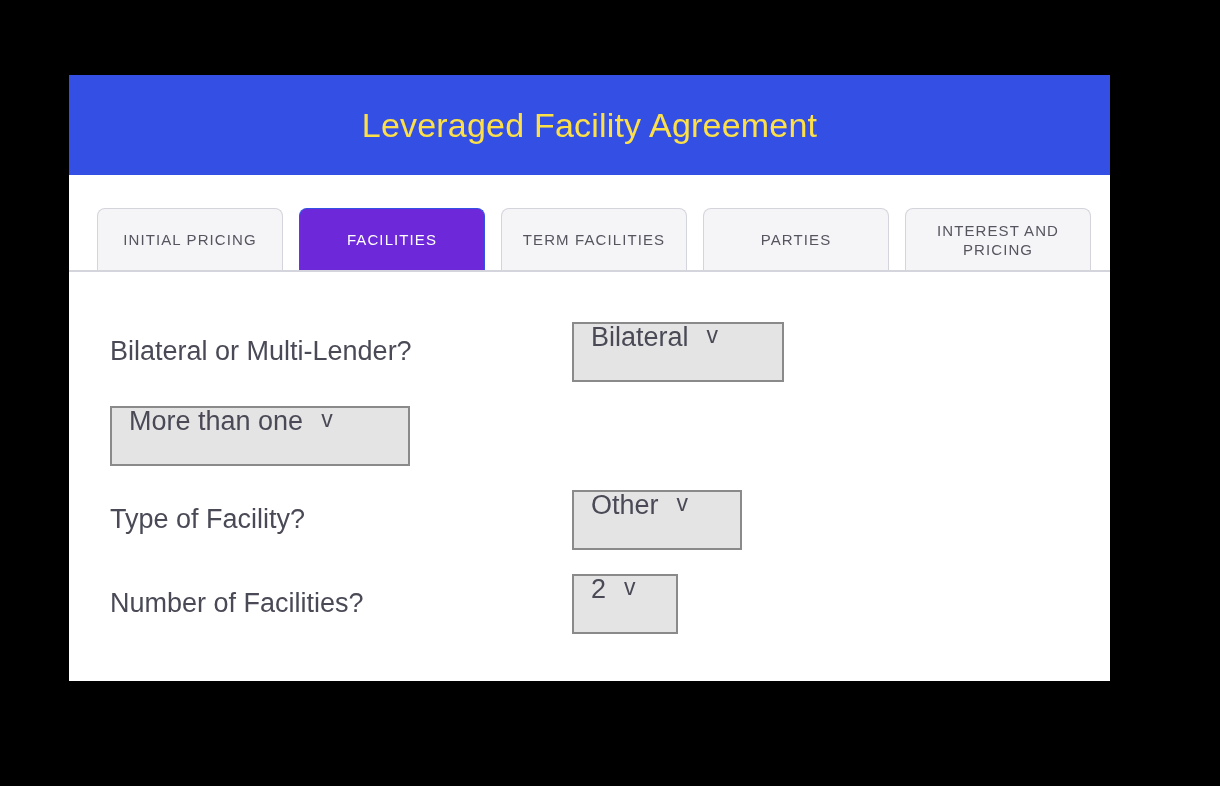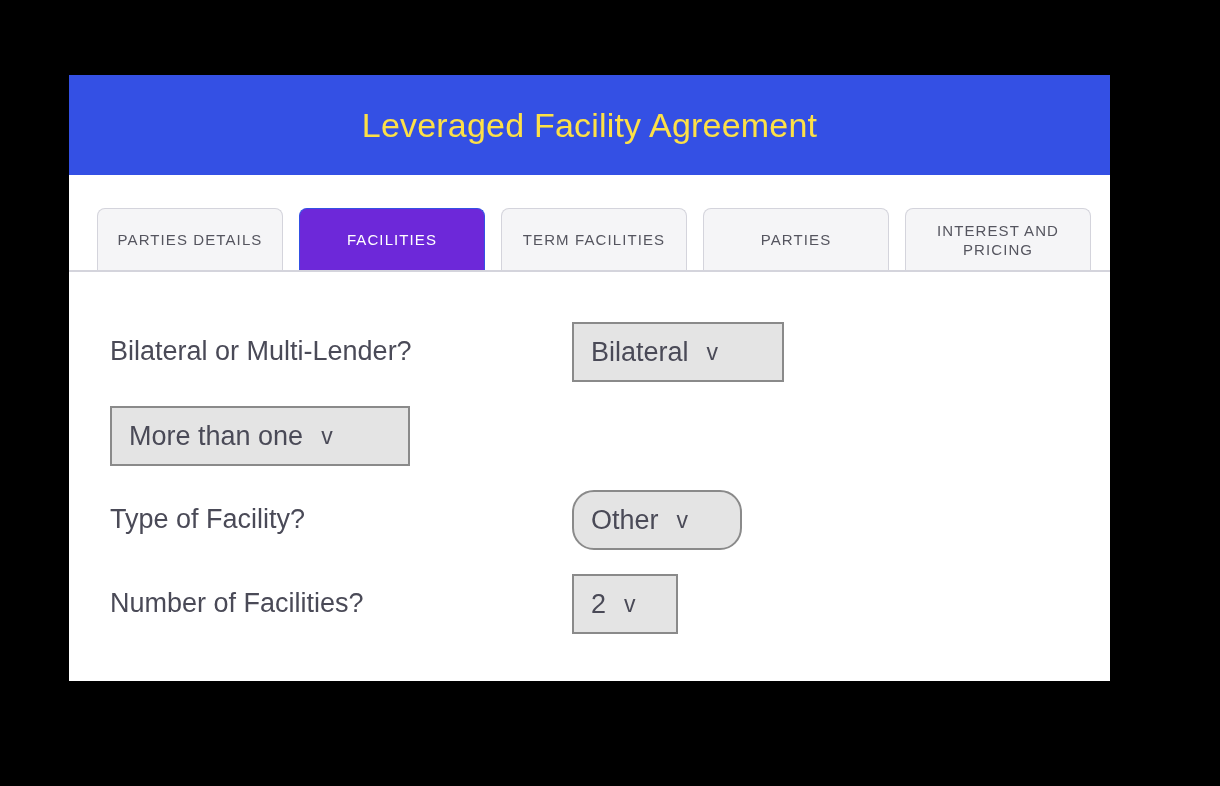--- a/index.html
+++ b/index.html
@@ -106,21 +106,20 @@
     line-height: 1.1;
   }
   .dropdown {
     background: #e4e4e4;
     border: 2px solid #8a8a8a;
     color: #4a4a57;
     font-size: 27px;
     height: 60px;
     padding: 0 17px;
     display: inline-flex;
-    align-items: center;
     gap: 18px;
     box-sizing: border-box;
     cursor: pointer;
     user-select: none;
   }
   .dropdown-value {
     line-height: 1;
   }
   .dropdown-caret {
     font-size: 23px;
@@ -132,21 +131,21 @@
 
 <div id="app-card">
 
   <div id="app-header">
     <div id="app-title">Leveraged Facility Agreement</div>
   </div>
 
   <div id="tab-bar">
     <div id="tab-strip">
       <div class="tab" style="width:186px;">
-        <span>PARTIES DETAILS</span>
+        <span>INITIAL PRICING</span>
       </div>
       <div class="tab tab-active" style="width:186px;">
         <span>FACILITIES</span>
       </div>
       <div class="tab" style="width:186px;">
         <span>TERM FACILITIES</span>
       </div>
       <div class="tab" style="width:186px;">
         <span>PARTIES</span>
       </div>
@@ -169,21 +168,21 @@
 
     <div class="form-row">
       <div class="dropdown" style="width:300px;">
         <span class="dropdown-value">More than one</span>
         <span class="dropdown-caret">v</span>
       </div>
     </div>
 
     <div class="form-row">
       <div class="form-label">Type of Facility?</div>
-      <div class="dropdown" style="width:170px;border-radius:22px;">
+      <div class="dropdown" style="width:170px;">
         <span class="dropdown-value">Other</span>
         <span class="dropdown-caret">v</span>
       </div>
     </div>
 
     <div class="form-row">
       <div class="form-label">Number of Facilities?</div>
       <div class="dropdown" style="width:106px;">
         <span class="dropdown-value">2</span>
         <span class="dropdown-caret">v</span>

